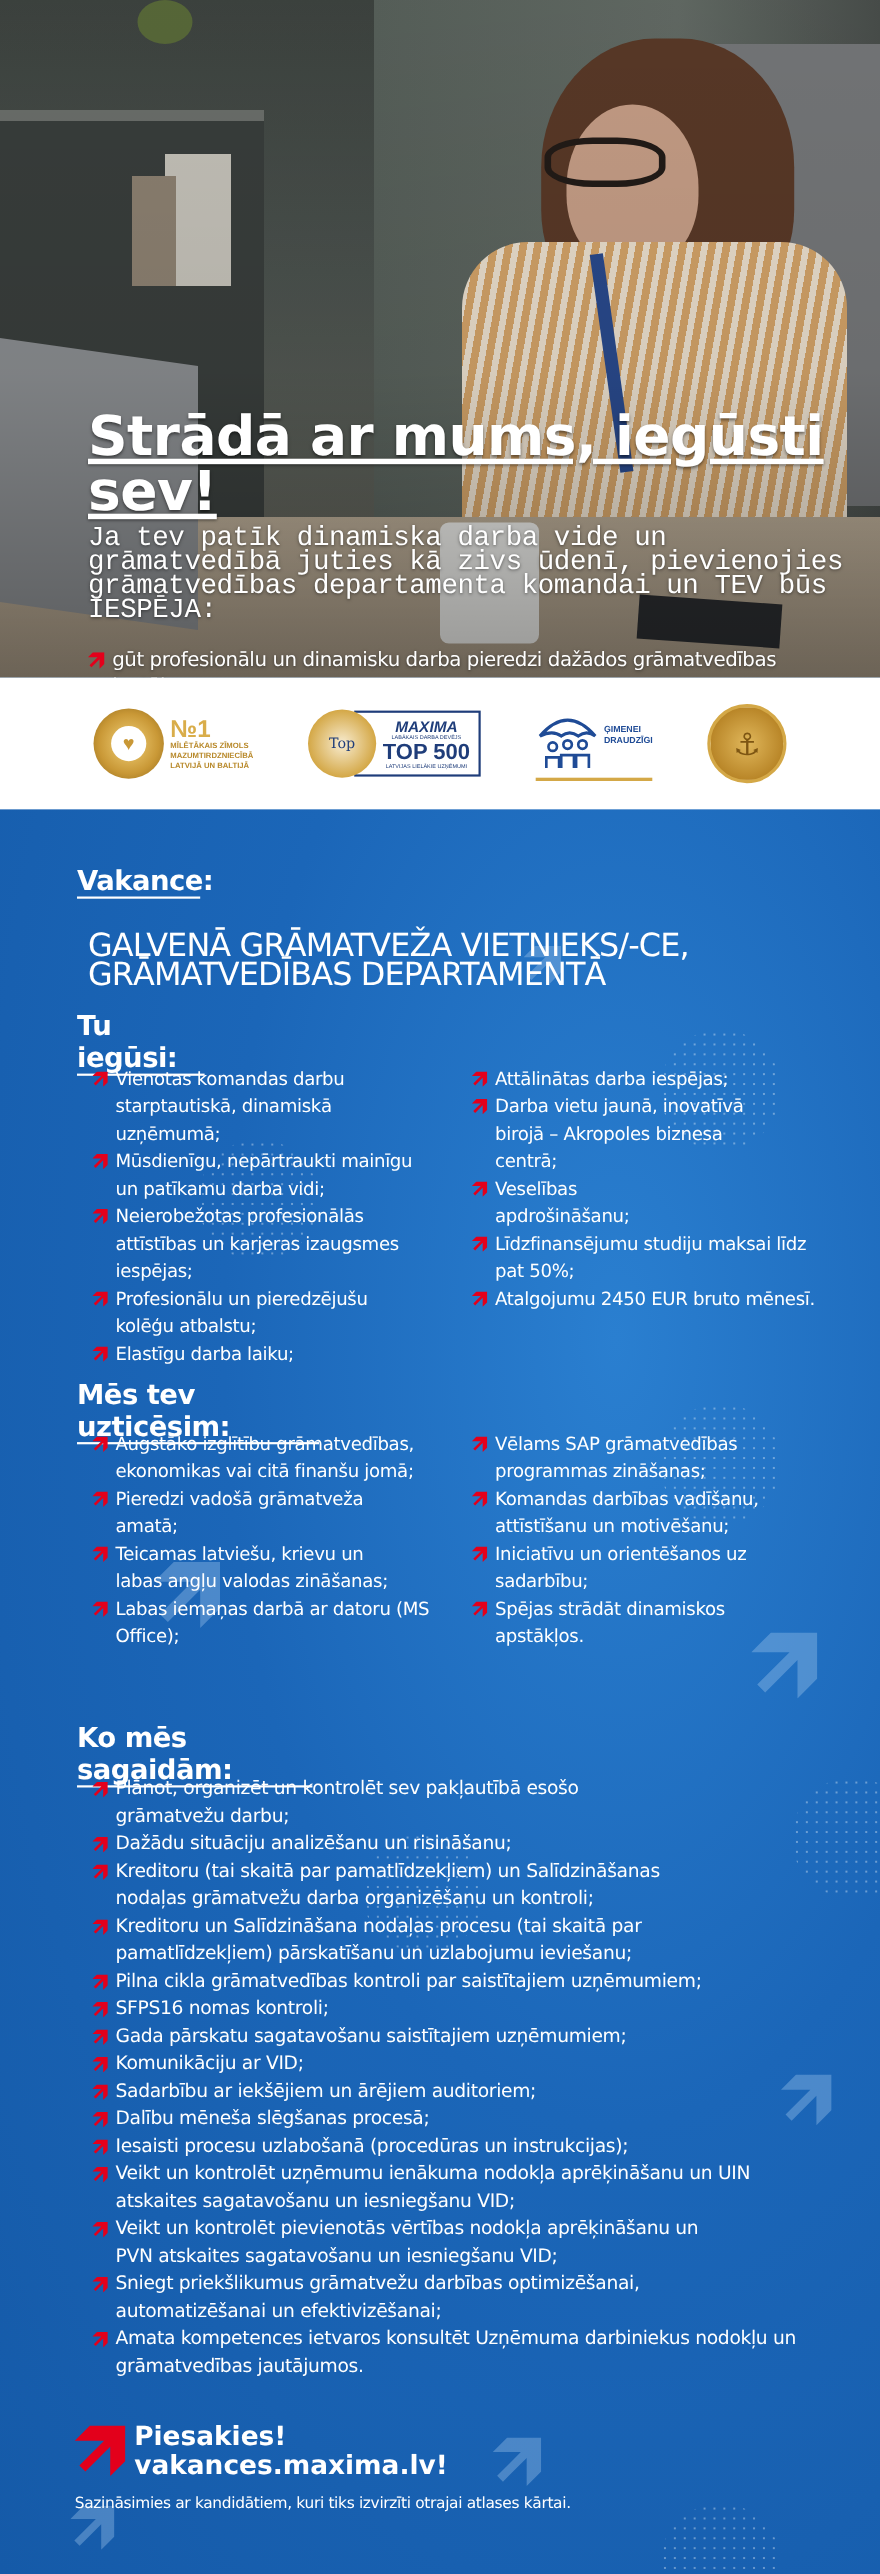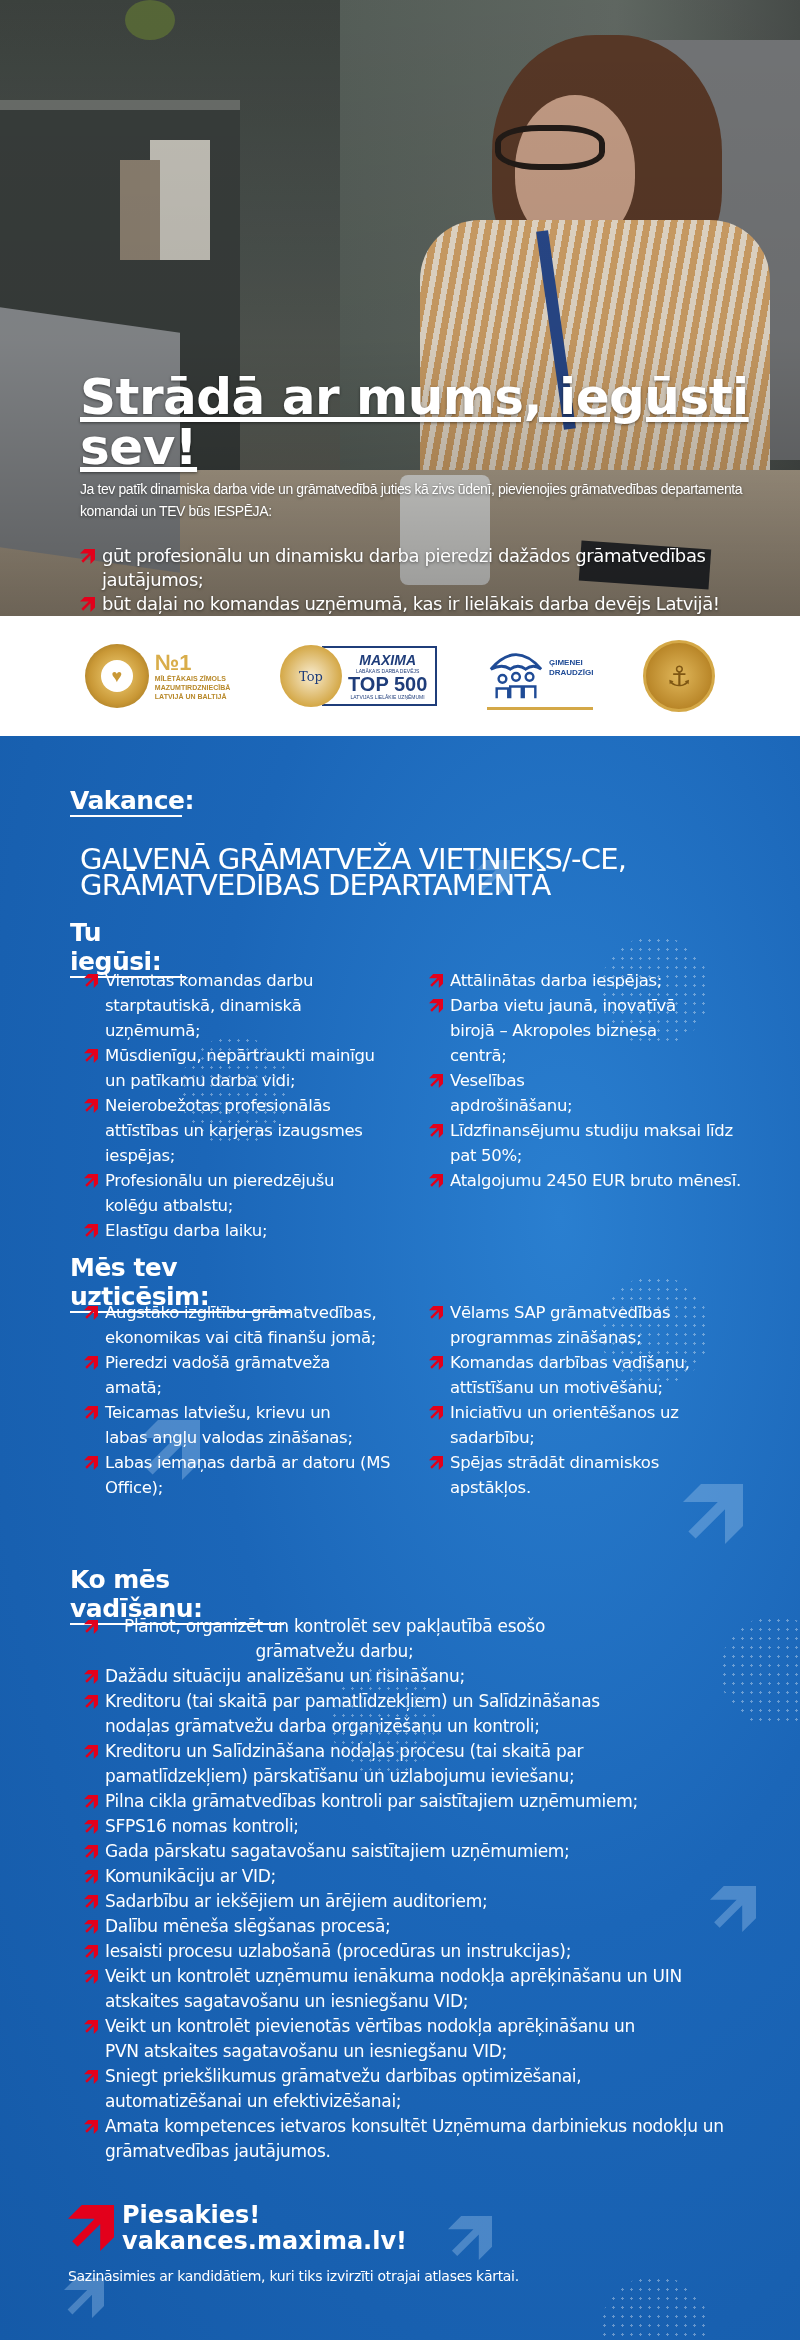--- a/index.html
+++ b/index.html
@@ -23,21 +23,21 @@
     background: repeating-linear-gradient(100deg, #d7a66a 0 7px, #efe3d1 7px 13px); }
   .hero .lanyard { position: absolute; left: 550px; top: 230px; width: 12px; height: 200px; background: #2a4b8f; transform: rotate(-8deg); }
   .hero .desk { position: absolute; left: 0; top: 470px; width: 800px; height: 146px; background: linear-gradient(180deg,#b7a994,#a69884); }
   .hero .laptop { position: absolute; left: 0; top: 320px; width: 180px; height: 240px; background: #8c8f92; transform: skewY(8deg); }
   .hero .mug { position: absolute; left: 400px; top: 475px; width: 90px; height: 110px; background: #e9e9e6; border-radius: 8px; }
   .hero .calc { position: absolute; left: 580px; top: 545px; width: 130px; height: 40px; background: #2b2d30; transform: rotate(4deg); }
   .hero .shade { position: absolute; left: 0; top: 0; width: 800px; height: 616px; background: linear-gradient(180deg, rgba(0,0,0,0.05) 0%, rgba(0,0,0,0.1) 55%, rgba(0,0,0,0.35) 100%); }
 
   .hero-text { position: absolute; left: 80px; top: 372px; width: 700px; z-index: 2; text-shadow: 0 1px 3px rgba(0,0,0,0.5); }
   .hero-title { font-size: 50px; font-weight: bold; letter-spacing: -0.5px; line-height: 1; font-family: "DejaVu Sans", sans-serif; text-decoration: underline; }
-  .hero-intro { margin-top: 6px; font-size: 14px; line-height: 22px; width: 690px; font-family: Liberation Sans, sans-serif; letter-spacing: -0.4px; }
+  .hero-intro { margin-top: 6px; font-size: 25px; line-height: 22px; width: 690px; font-family: Liberation Mono, monospace; letter-spacing: -0.4px; }
   .hero-list { margin-top: 22px; list-style: none; }
   .hero-list li { position: relative; padding-left: 22px; font-size: 18px; line-height: 24px; width: 640px; font-family: "DejaVu Sans", sans-serif; letter-spacing: -0.4px; }
   .arrow { position: absolute; left: 0; top: 5px; width: 15px; height: 15px; }
 
   
   .badges { position: absolute; left: 0; top: 616px; width: 800px; height: 120px; background: #fff; display: flex; align-items: center; justify-content: space-around; padding: 0 60px; }
   .badge { display: flex; align-items: center; gap: 6px; }
   .badge-ring { width: 64px; height: 64px; border-radius: 50%; background: radial-gradient(circle, #f2d27a 0%, #c99836 60%, #8c6518 100%); display: flex; align-items: center; justify-content: center; }
   .badge-ring .inner { width: 32px; height: 32px; border-radius: 50%; background: #fff; display: flex; align-items: center; justify-content: center; color: #c99836; font-size: 18px; }
   .badge-text { color: #b8892a; font-size: 7px; font-weight: bold; line-height: 9px; }
@@ -244,23 +244,23 @@
             <path d="M0 3 L3 0 L10 0 L10 7 L7 10 L7 4.2 L2.1 9.1 L0.9 7.9 L5.8 3 Z" fill="#e3001b"></path>
           </svg><span>Komandas darbības vadīšanu, attīstīšanu un motivēšanu;</span></li>
       <li style="width:260px;"><svg class="arrow" viewBox="0 0 10 10">
             <path d="M0 3 L3 0 L10 0 L10 7 L7 10 L7 4.2 L2.1 9.1 L0.9 7.9 L5.8 3 Z" fill="#e3001b"></path>
           </svg><span>Iniciatīvu un orientēšanos uz sadarbību;</span></li>
       <li style="width:260px;"><svg class="arrow" viewBox="0 0 10 10">
             <path d="M0 3 L3 0 L10 0 L10 7 L7 10 L7 4.2 L2.1 9.1 L0.9 7.9 L5.8 3 Z" fill="#e3001b"></path>
           </svg><span>Spējas strādāt dinamiskos apstākļos.</span></li>
     </ul>
 
-    <h2 class="section-h" style="top:829px;width:214px;">Ko mēs vadīšanu:</h2>
+    <h2 class="section-h" style="top:829px;width:214px;">Ko mēs sagaidām:</h2>
     <ul class="list" style="left:84px;top:878px;width:680px;">
-      <li style="width:480px;text-align:center;"><svg class="arrow" viewBox="0 0 10 10">
+      <li style="width:480px;"><svg class="arrow" viewBox="0 0 10 10">
             <path d="M0 3 L3 0 L10 0 L10 7 L7 10 L7 4.2 L2.1 9.1 L0.9 7.9 L5.8 3 Z" fill="#e3001b"></path>
           </svg><span>Plānot, organizēt un kontrolēt sev pakļautībā esošo grāmatvežu darbu;</span></li>
       <li><svg class="arrow" viewBox="0 0 10 10">
             <path d="M0 3 L3 0 L10 0 L10 7 L7 10 L7 4.2 L2.1 9.1 L0.9 7.9 L5.8 3 Z" fill="#e3001b"></path>
           </svg><span>Dažādu situāciju analizēšanu un risināšanu;</span></li>
       <li style="width:560px;"><svg class="arrow" viewBox="0 0 10 10">
             <path d="M0 3 L3 0 L10 0 L10 7 L7 10 L7 4.2 L2.1 9.1 L0.9 7.9 L5.8 3 Z" fill="#e3001b"></path>
           </svg><span>Kreditoru (tai skaitā par pamatlīdzekļiem) un Salīdzināšanas nodaļas grāmatvežu darba organizēšanu un kontroli;</span></li>
       <li style="width:560px;"><svg class="arrow" viewBox="0 0 10 10">
             <path d="M0 3 L3 0 L10 0 L10 7 L7 10 L7 4.2 L2.1 9.1 L0.9 7.9 L5.8 3 Z" fill="#e3001b"></path>

